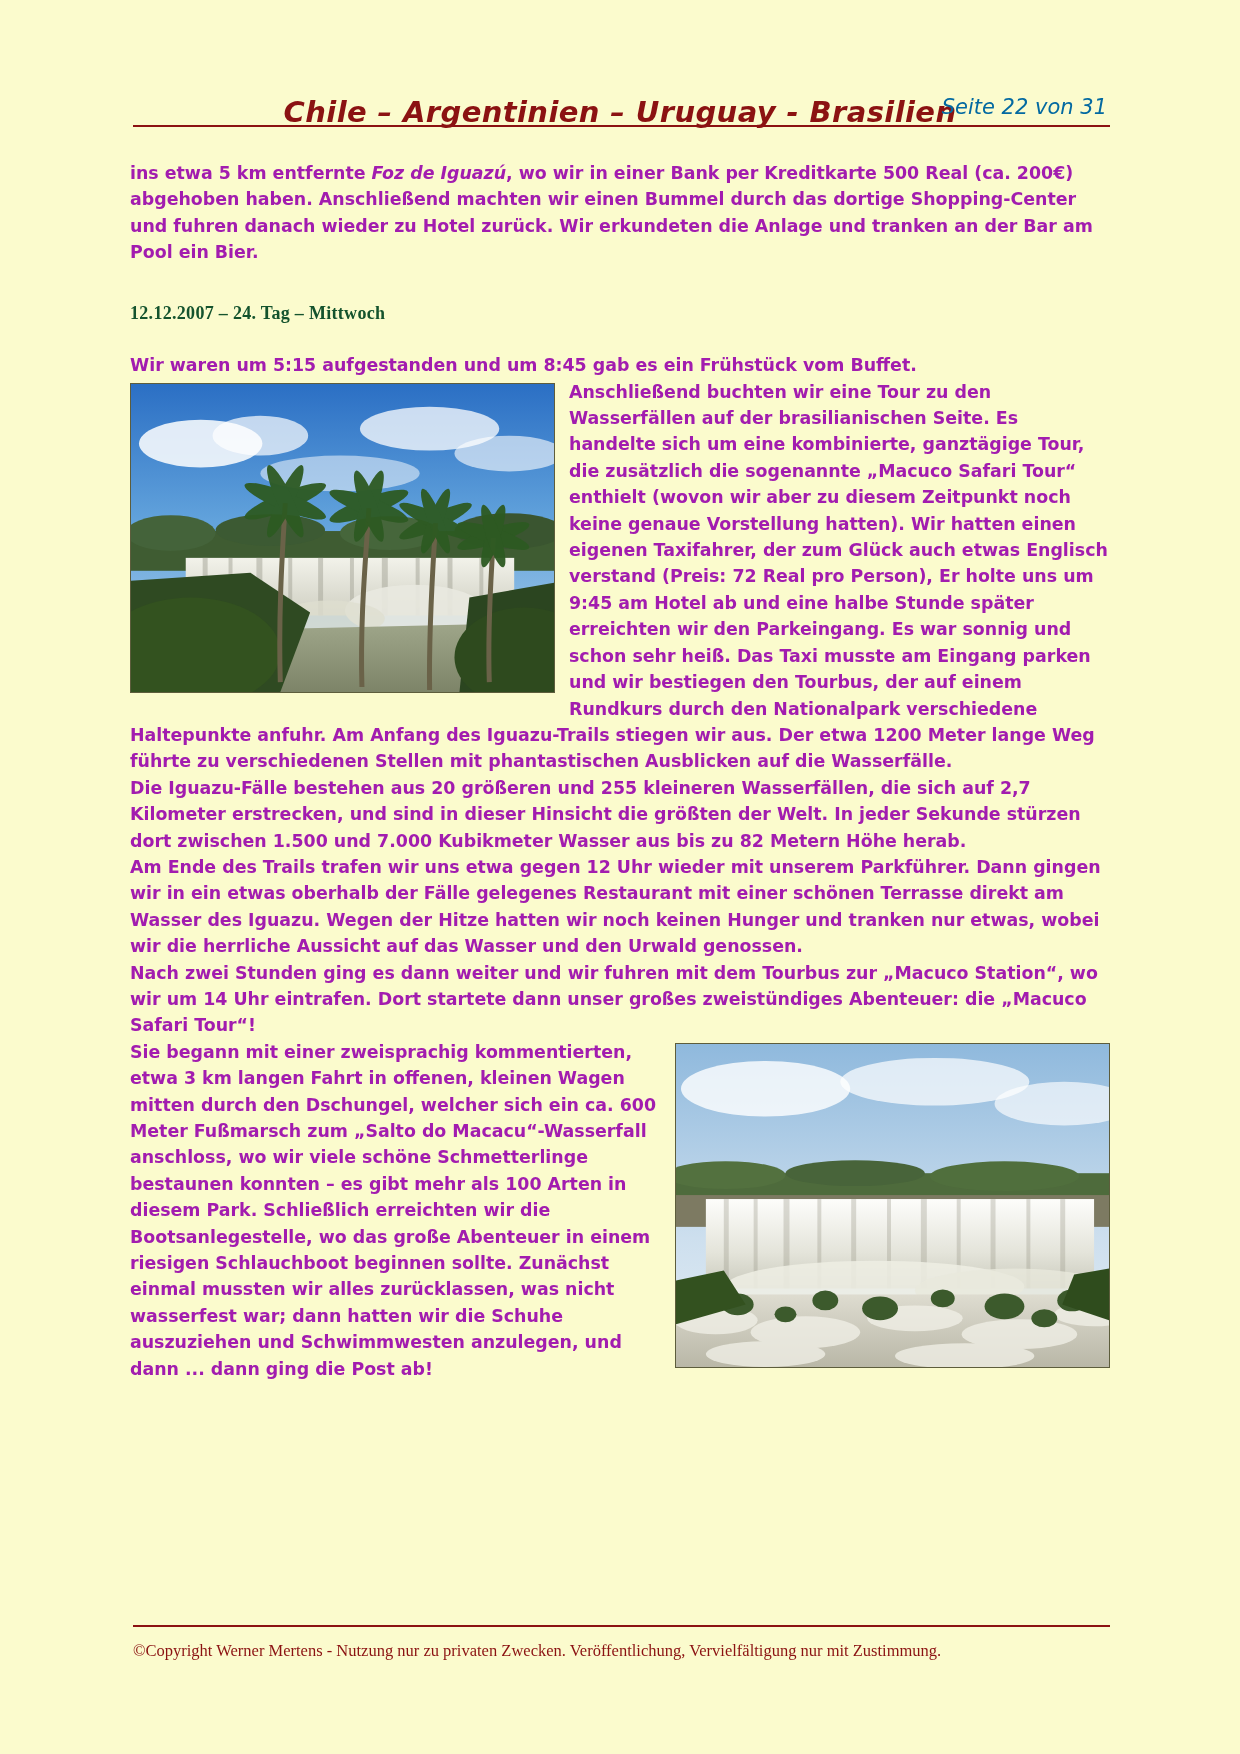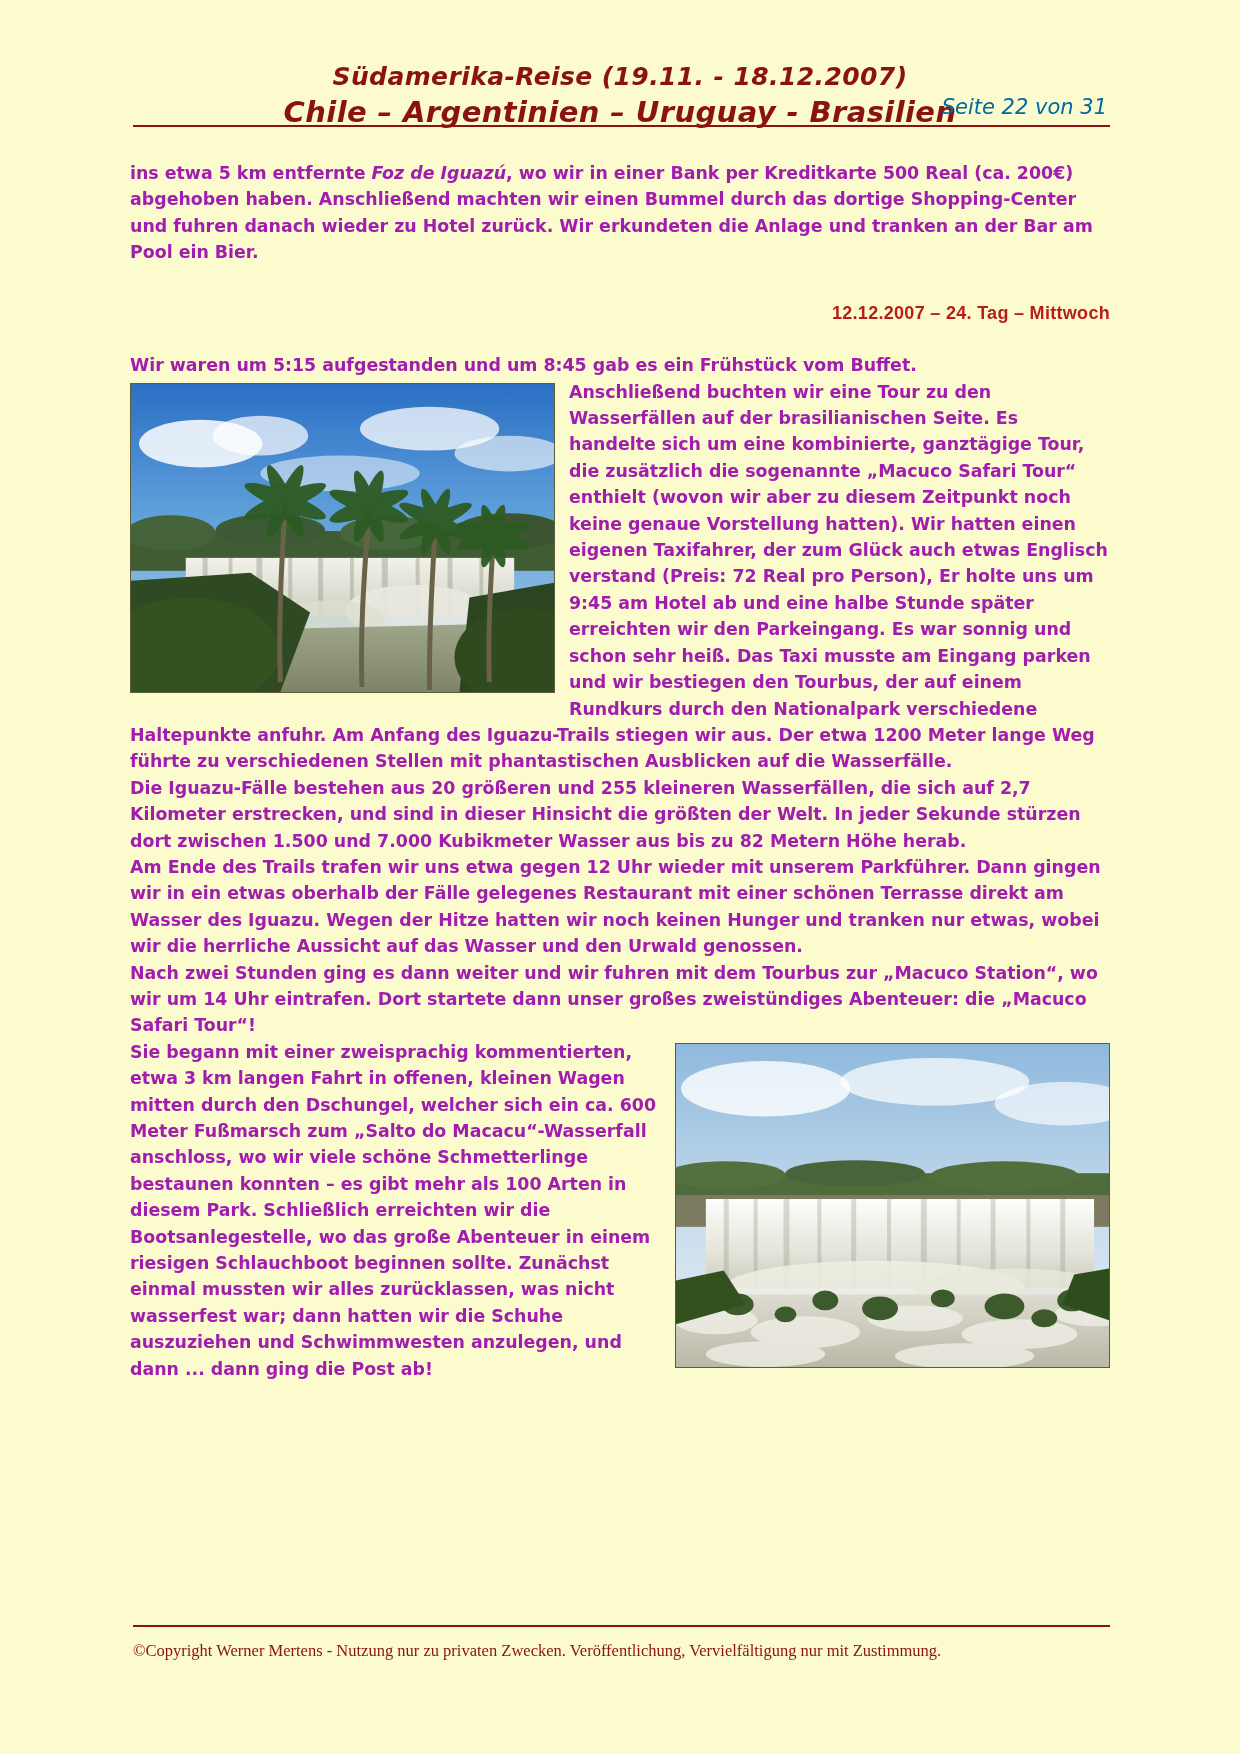--- a/index.html
+++ b/index.html
@@ -92,24 +92,24 @@
   }
 
   .italic {
     font-style: italic;
   }
 
   .spacer-sm { height: 26px; }
   .spacer-md { height: 34px; }
 
   .heading-block {
-    text-align: right;
-    font-family: Liberation Sans, sans-serif;
+    text-align: left;
+    font-family: Liberation Serif, serif;
     font-weight: bold;
-    color: #b91c1c;
+    color: #14532d;
     font-size: 18px;
     line-height: 26.6px;
     letter-spacing: 0.3px;
   }
 
   
   .photo {
     display: block;
     border: 1px solid #5d5d3c;
     box-sizing: border-box;
@@ -155,21 +155,20 @@
     line-height: 26px;
     width: 830px;
   }
 </style>
 </head>
 <body>
 
 <div class="page">
 
   <div class="header">
-    <div class="header-line1">Südamerika-Reise (19.11.  -  18.12.2007)</div>
     <div class="header-line2">Chile – Argentinien – Uruguay  -  Brasilien</div>
     <div class="header-page">Seite 22 von 31</div>
     <div class="header-rule"></div>
   </div>
 
   <div class="content">
 
     <p class="para"><span>ins etwa 5 km entfernte </span><span class="italic">Foz de Iguazú</span><span>, wo wir in einer Bank per Kreditkarte 500 Real (ca. 200€) abgehoben haben. Anschließend machten wir einen Bummel durch das dortige Shopping-Center und fuhren danach wieder zu Hotel zurück. Wir erkundeten die Anlage und tranken an der Bar am Pool ein Bier.</span></p>
 
 

